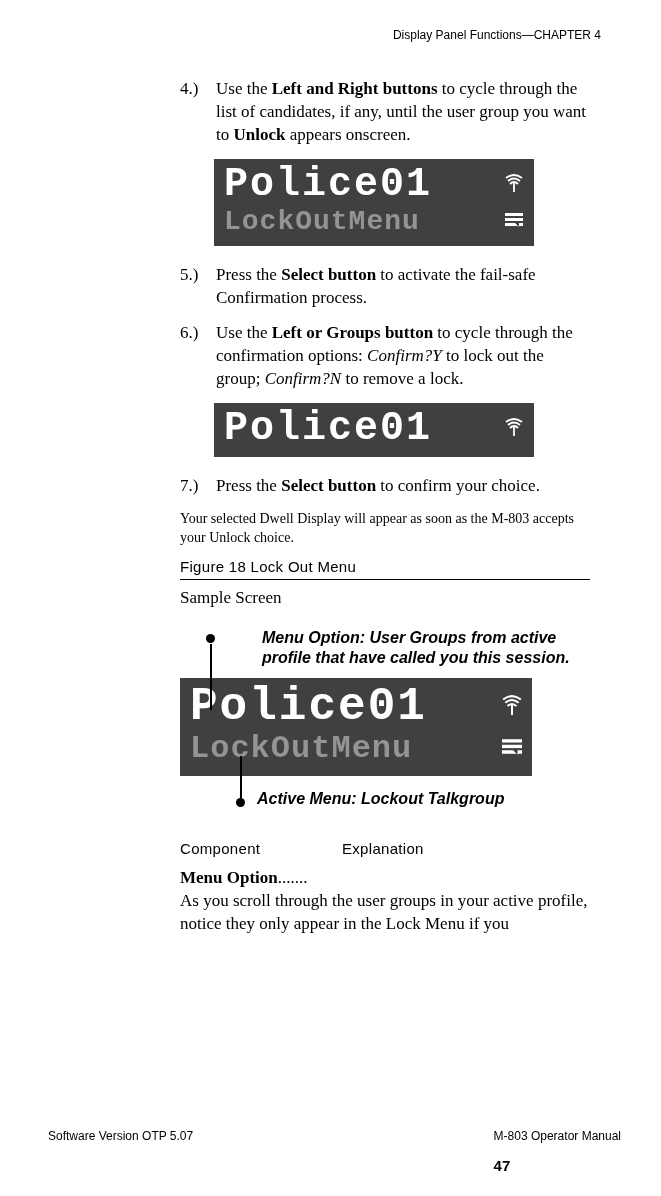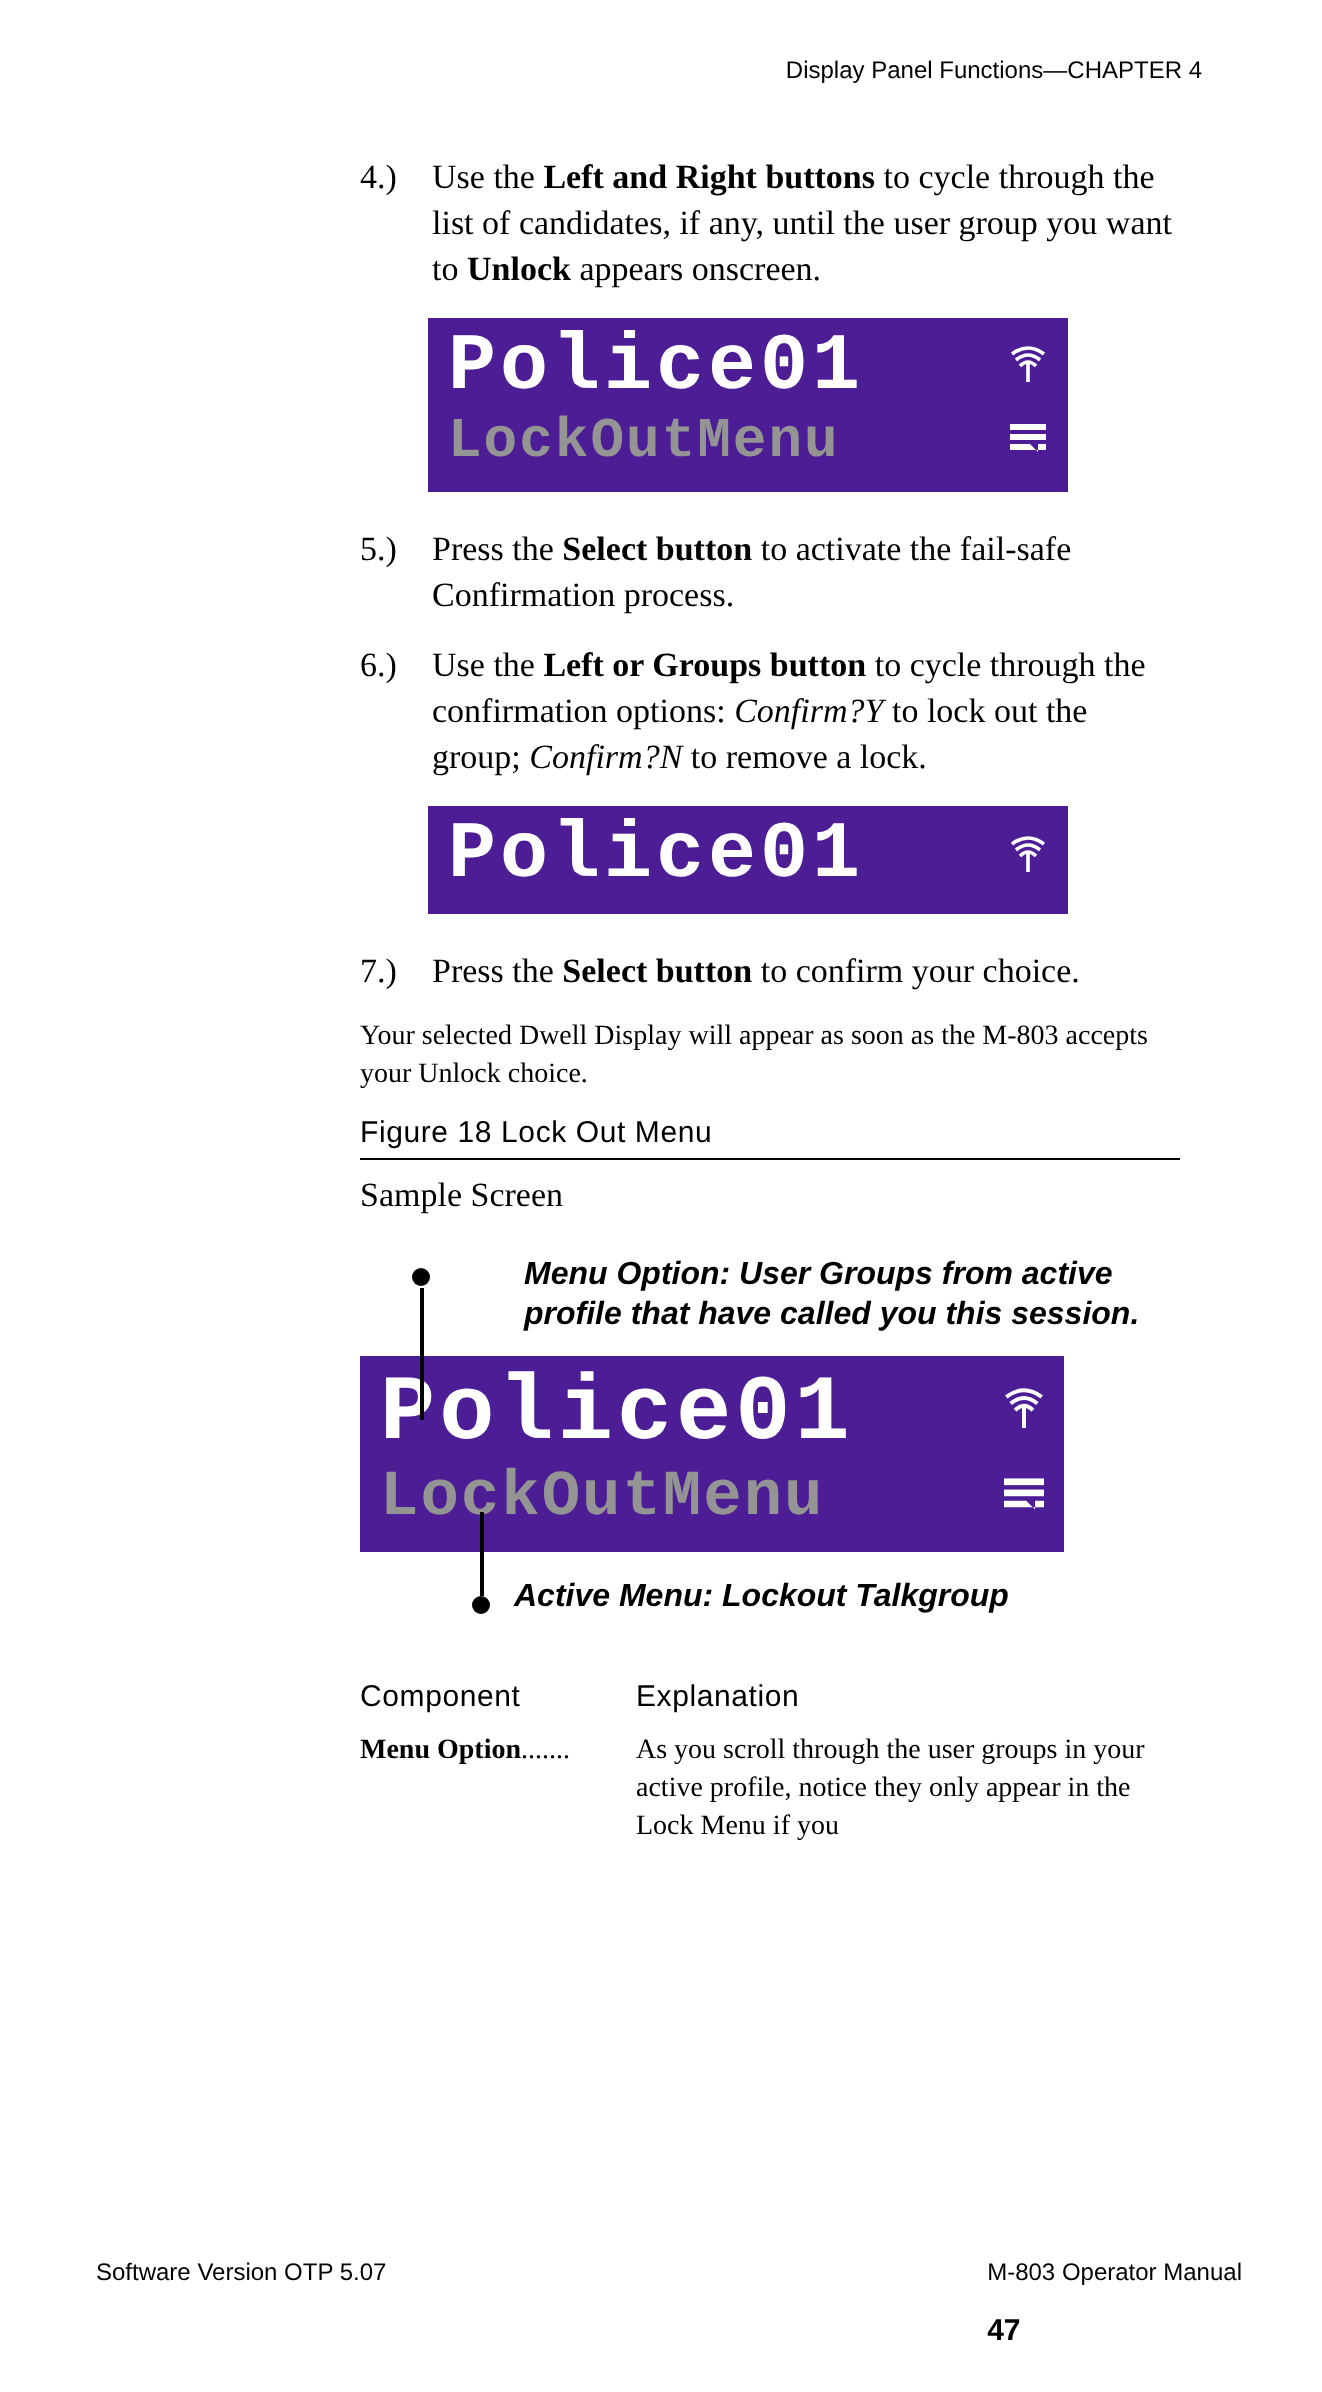--- a/index.html
+++ b/index.html
@@ -30,21 +30,21 @@
   }
   .step-num {
     width: 36px;
     flex-shrink: 0;
   }
   .step-body { flex: 1; }
   .b { font-weight: 700; }
   .i { font-style: italic; }
 
   .lcd {
-    background: #4c1d95;
+    background: #404040;
     width: 320px;
     margin: 8px 0 18px 34px;
     padding: 6px 10px 8px 10px;
   }
   .lcd-big {
     width: 352px;
     margin-left: 0;
   }
   .lcd-row {
     display: flex;
@@ -150,26 +150,28 @@
     background: #000;
   }
 
   .comp-header {
     display: flex;
     font-family: Arial, Helvetica, sans-serif;
     font-size: 15px;
     letter-spacing: 0.3px;
     margin-top: 32px;
     margin-bottom: 10px;
+    gap: 24px;
   }
   .col-a { width: 138px; }
   .entry {
     display: flex;
-    font-size: 14px;
+    font-size: 17px;
     line-height: 1.35;
+    flex-direction: column;
   }
   .entry-label {
     width: 138px;
     font-weight: 700;
     flex-shrink: 0;
     white-space: nowrap;
   }
   .entry-body { flex: 1; }
 
   .footer {

